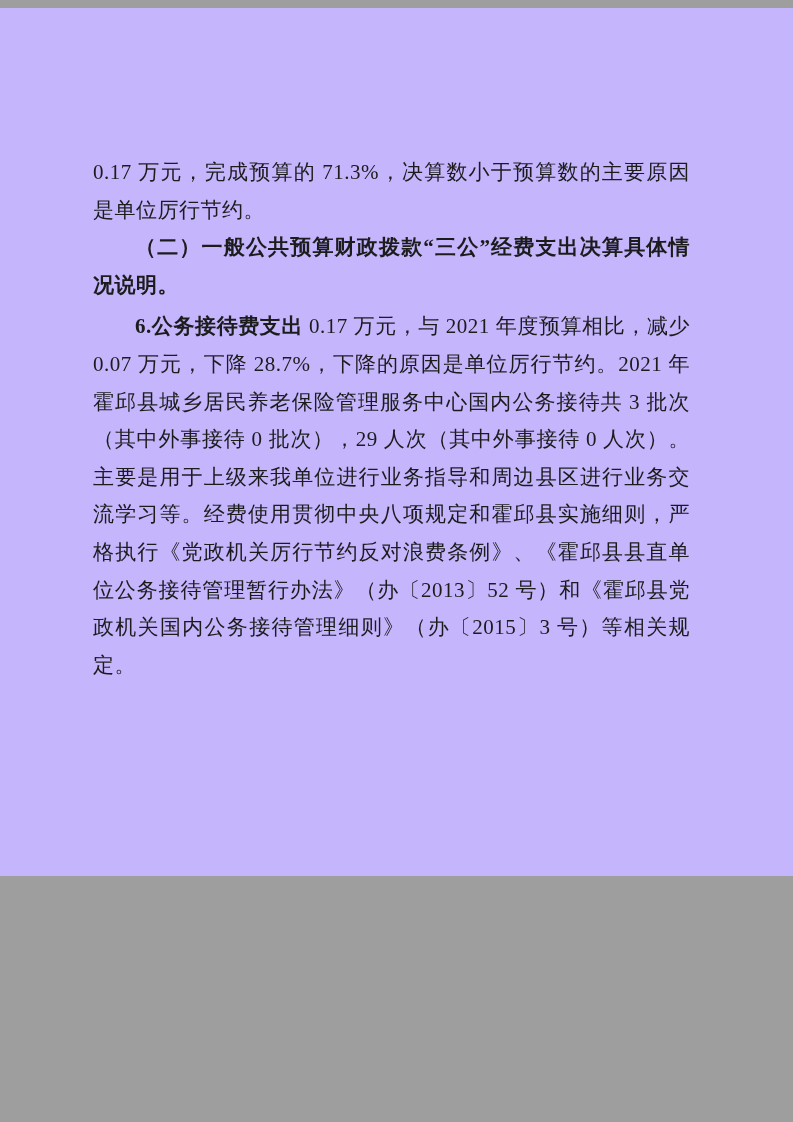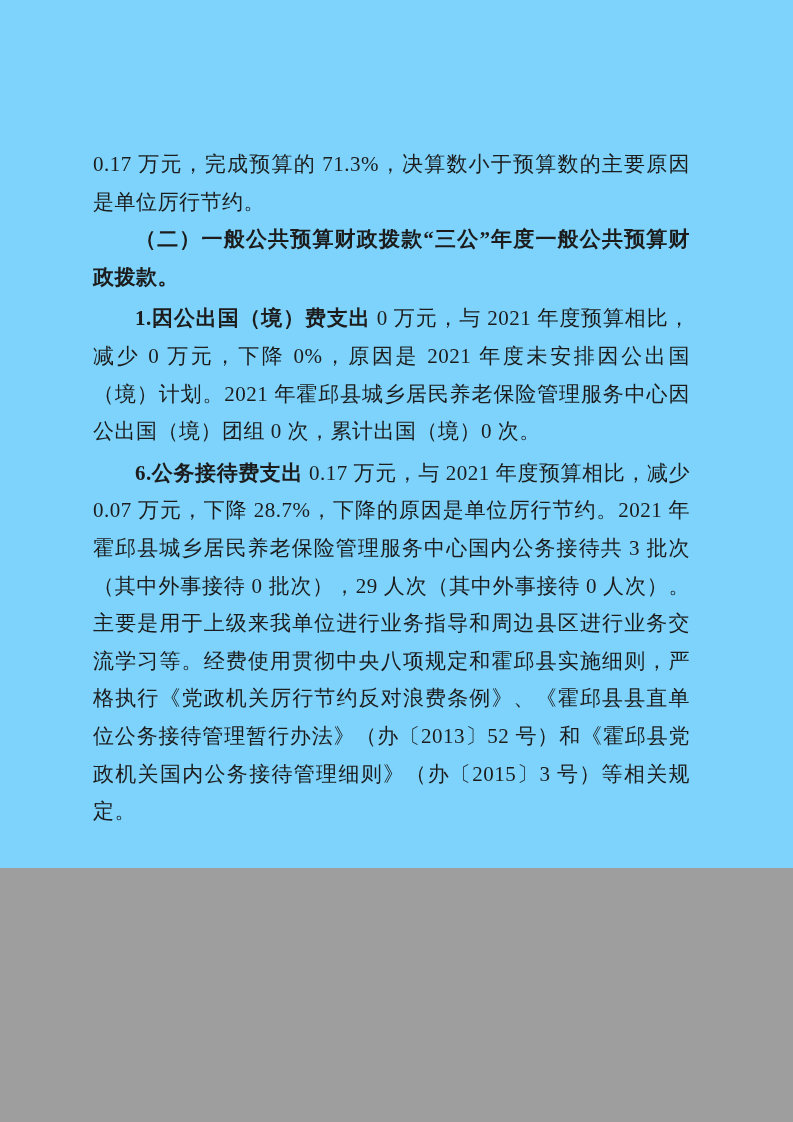--- a/index.html
+++ b/index.html
@@ -4,22 +4,22 @@
 <style>
   * { margin: 0; padding: 0; box-sizing: border-box; }
   html, body {
     background: #9e9e9e;
     font-family: "Liberation Serif", "DejaVu Serif", serif;
   }
   .page {
     position: relative;
     width: 793px;
     height: 868px;
-    margin: 0 auto;
-    background: #7dd3fc;
+    margin: 8px auto;
+    background: #c4b5fd;
     color: #1c1c1c;
     overflow: hidden;
   }
   .text-block {
     position: absolute;
     left: 93px;
     top: 146px;
     width: 597px;
   }
   .para {
@@ -44,24 +44,23 @@
   }
 </style>
 </head>
 <body>
 
 <div class="page">
   <div class="text-block">
 
     <p class="para no-indent">0.17 万元，完成预算的 71.3%，决算数小于预算数的主要原因是单位厉行节约。</p>
 
-    <p class="para heading">（二）一般公共预算财政拨款“三公”年度一般公共预算财政拨款。</p>
+    <p class="para heading">（二）一般公共预算财政拨款“三公”经费支出决算具体情况说明。</p>
 
 
-    <p class="para item"><span class="lead">1.因公出国（境）费支出</span><span> 0 万元，与 2021 年度预算相比，减少 0 万元，下降 0%，原因是 2021 年度未安排因公出国（境）计划。2021 年霍邱县城乡居民养老保险管理服务中心因公出国（境）团组 0 次，累计出国（境）0 次。</span></p>
 
     <p class="para item"><span class="lead">6.公务接待费支出</span><span> 0.17 万元，与 2021 年度预算相比，减少 0.07 万元，下降 28.7%，下降的原因是单位厉行节约。2021 年霍邱县城乡居民养老保险管理服务中心国内公务接待共 3 批次（其中外事接待 0 批次），29 人次（其中外事接待 0 人次）。主要是用于上级来我单位进行业务指导和周边县区进行业务交流学习等。经费使用贯彻中央八项规定和霍邱县实施细则，严格执行《党政机关厉行节约反对浪费条例》、《霍邱县县直单位公务接待管理暂行办法》（办〔2013〕52 号）和《霍邱县党政机关国内公务接待管理细则》（办〔2015〕3 号）等相关规定。</span></p>
 
 
   </div>
 
   <div class="page-number">-2-</div>
 </div>
 
 </body></html>

